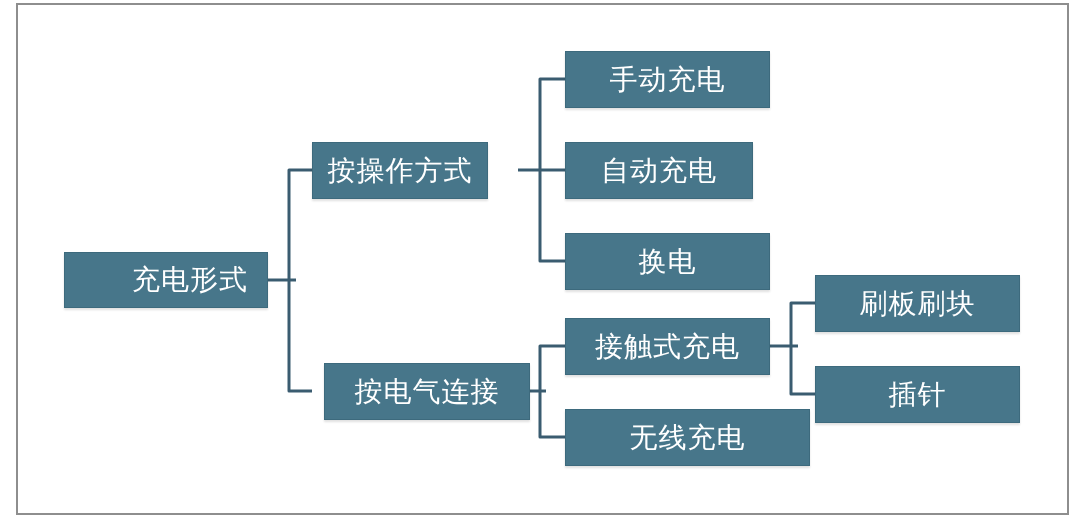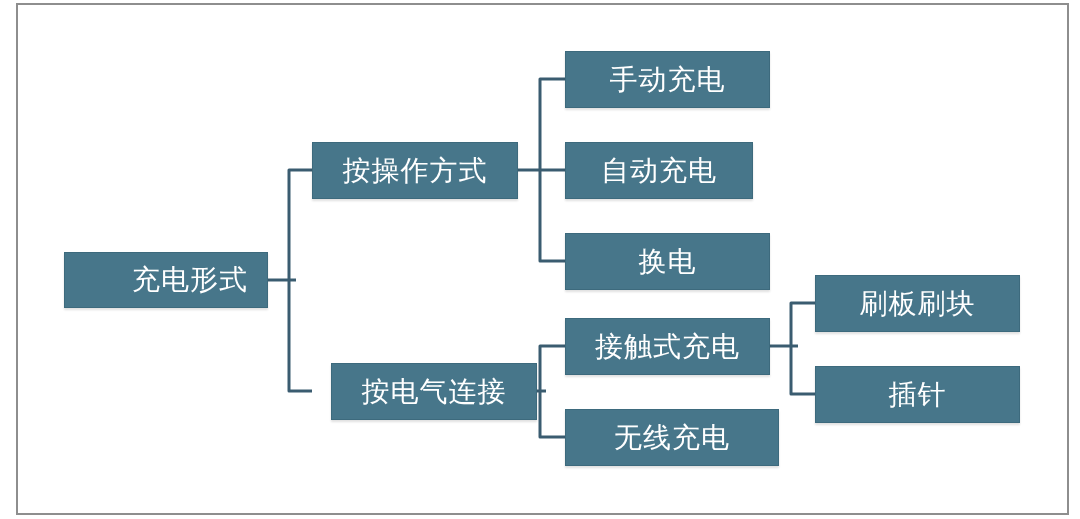--- a/index.html
+++ b/index.html
@@ -77,31 +77,31 @@
 
     <path d="M565,346 L540,346 L540,437 L565,437"></path>
     <path d="M518,391 L546,391"></path>
 
     <path d="M815,303 L791,303 L791,394 L815,394"></path>
     <path d="M770,346 L798,346"></path>
   </svg>
 
   <div class="node" style="left:64px;  top:252px; width:204px; height:56px;padding-left:48px;">充电形式</div>
 
-  <div class="node" style="left:312px; top:142px; width:206px;">按操作方式</div>
+  <div class="node" style="left:312px; top:142px; width:176px;">按操作方式</div>
 
-  <div class="node" style="left:331px; top:363px; width:206px;">按电气连接</div>
+  <div class="node" style="left:324px; top:363px; width:206px;">按电气连接</div>
 
   <div class="node" style="left:565px; top:51px;  width:205px;">手动充电</div>
 
   <div class="node" style="left:565px; top:142px; width:188px;">自动充电</div>
 
   <div class="node" style="left:565px; top:233px; width:205px;">换电</div>
 
   <div class="node" style="left:565px; top:318px; width:205px;">接触式充电</div>
 
-  <div class="node" style="left:565px; top:409px; width:214px;">无线充电</div>
+  <div class="node" style="left:565px; top:409px; width:245px;">无线充电</div>
 
   <div class="node" style="left:815px; top:275px; width:205px;">刷板刷块</div>
 
   <div class="node" style="left:815px; top:366px; width:205px;">插针</div>
 
 </div>
 
 </body></html>

